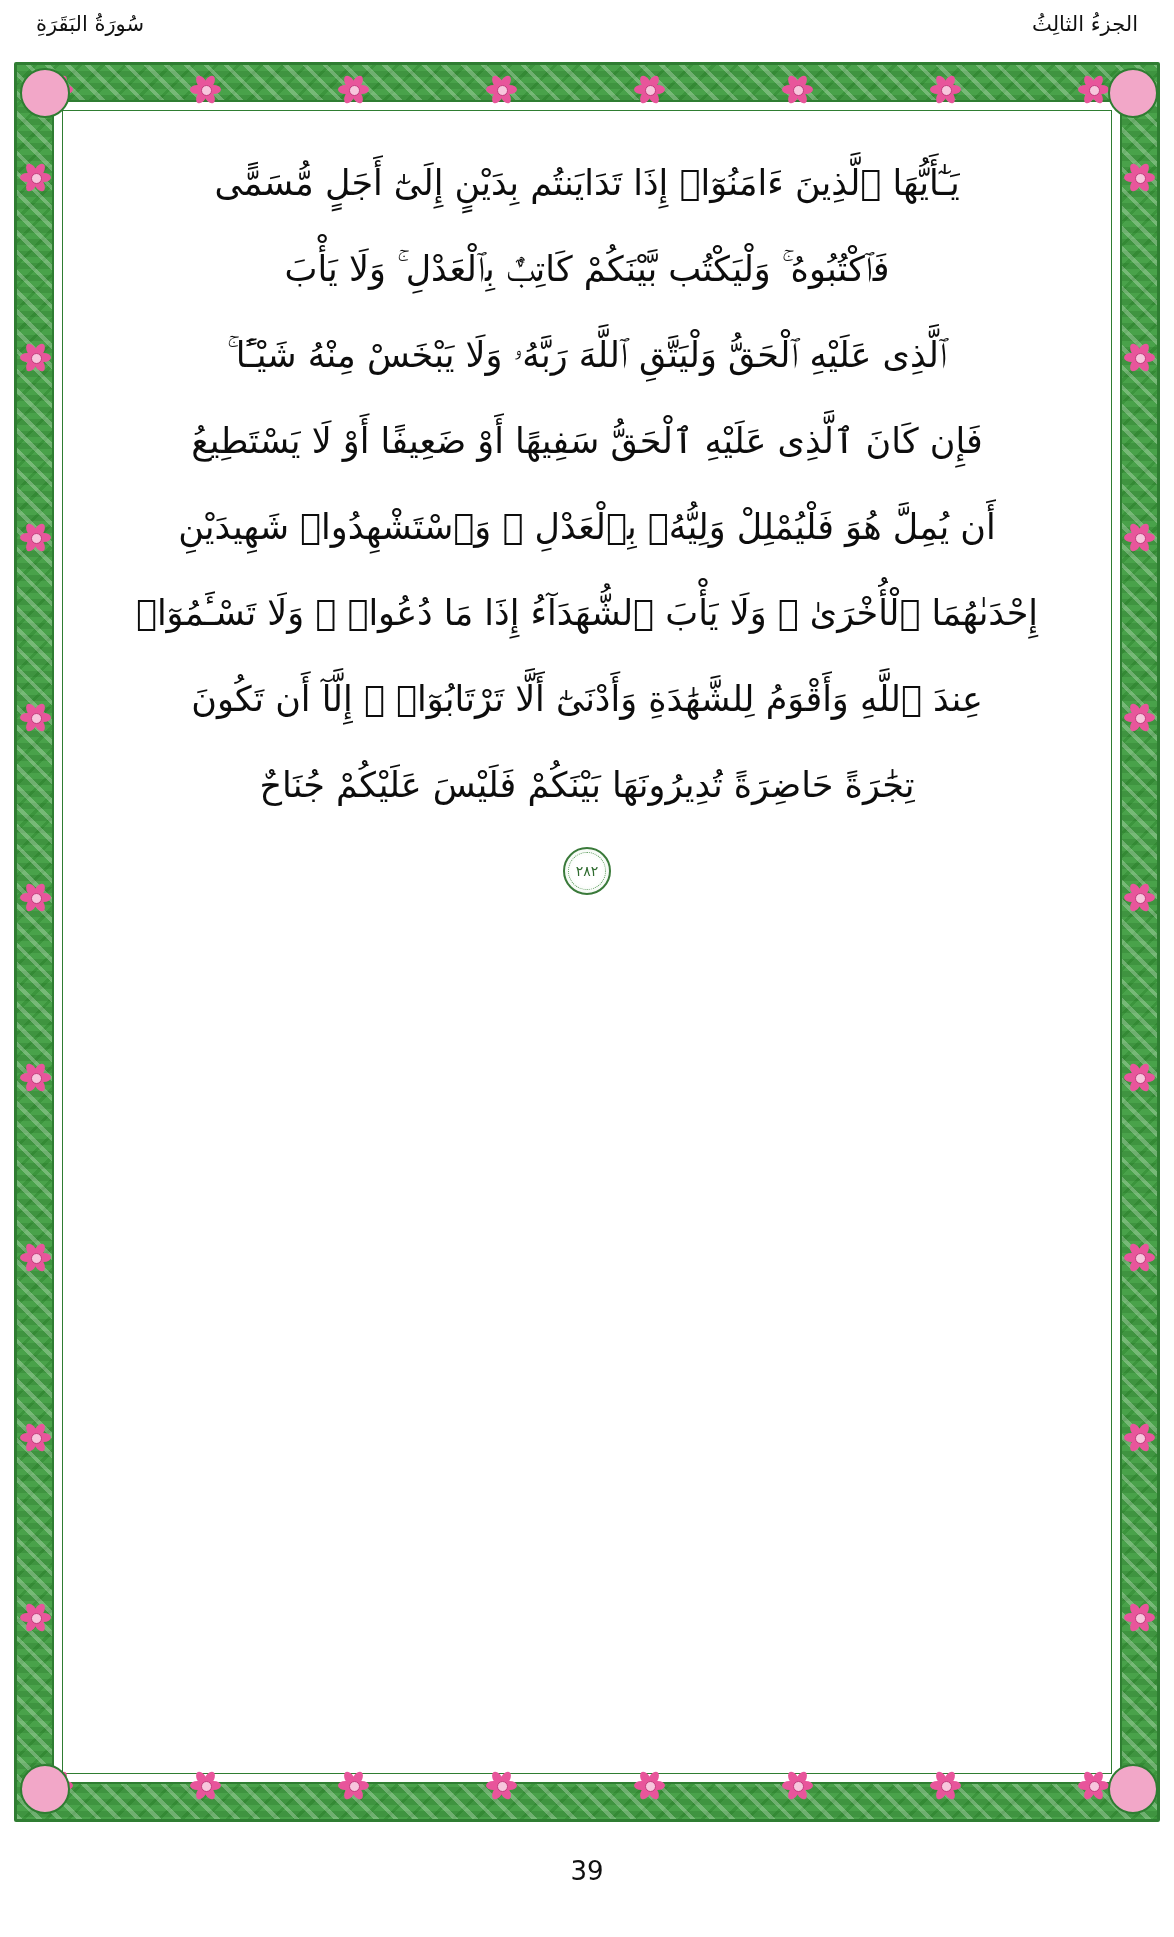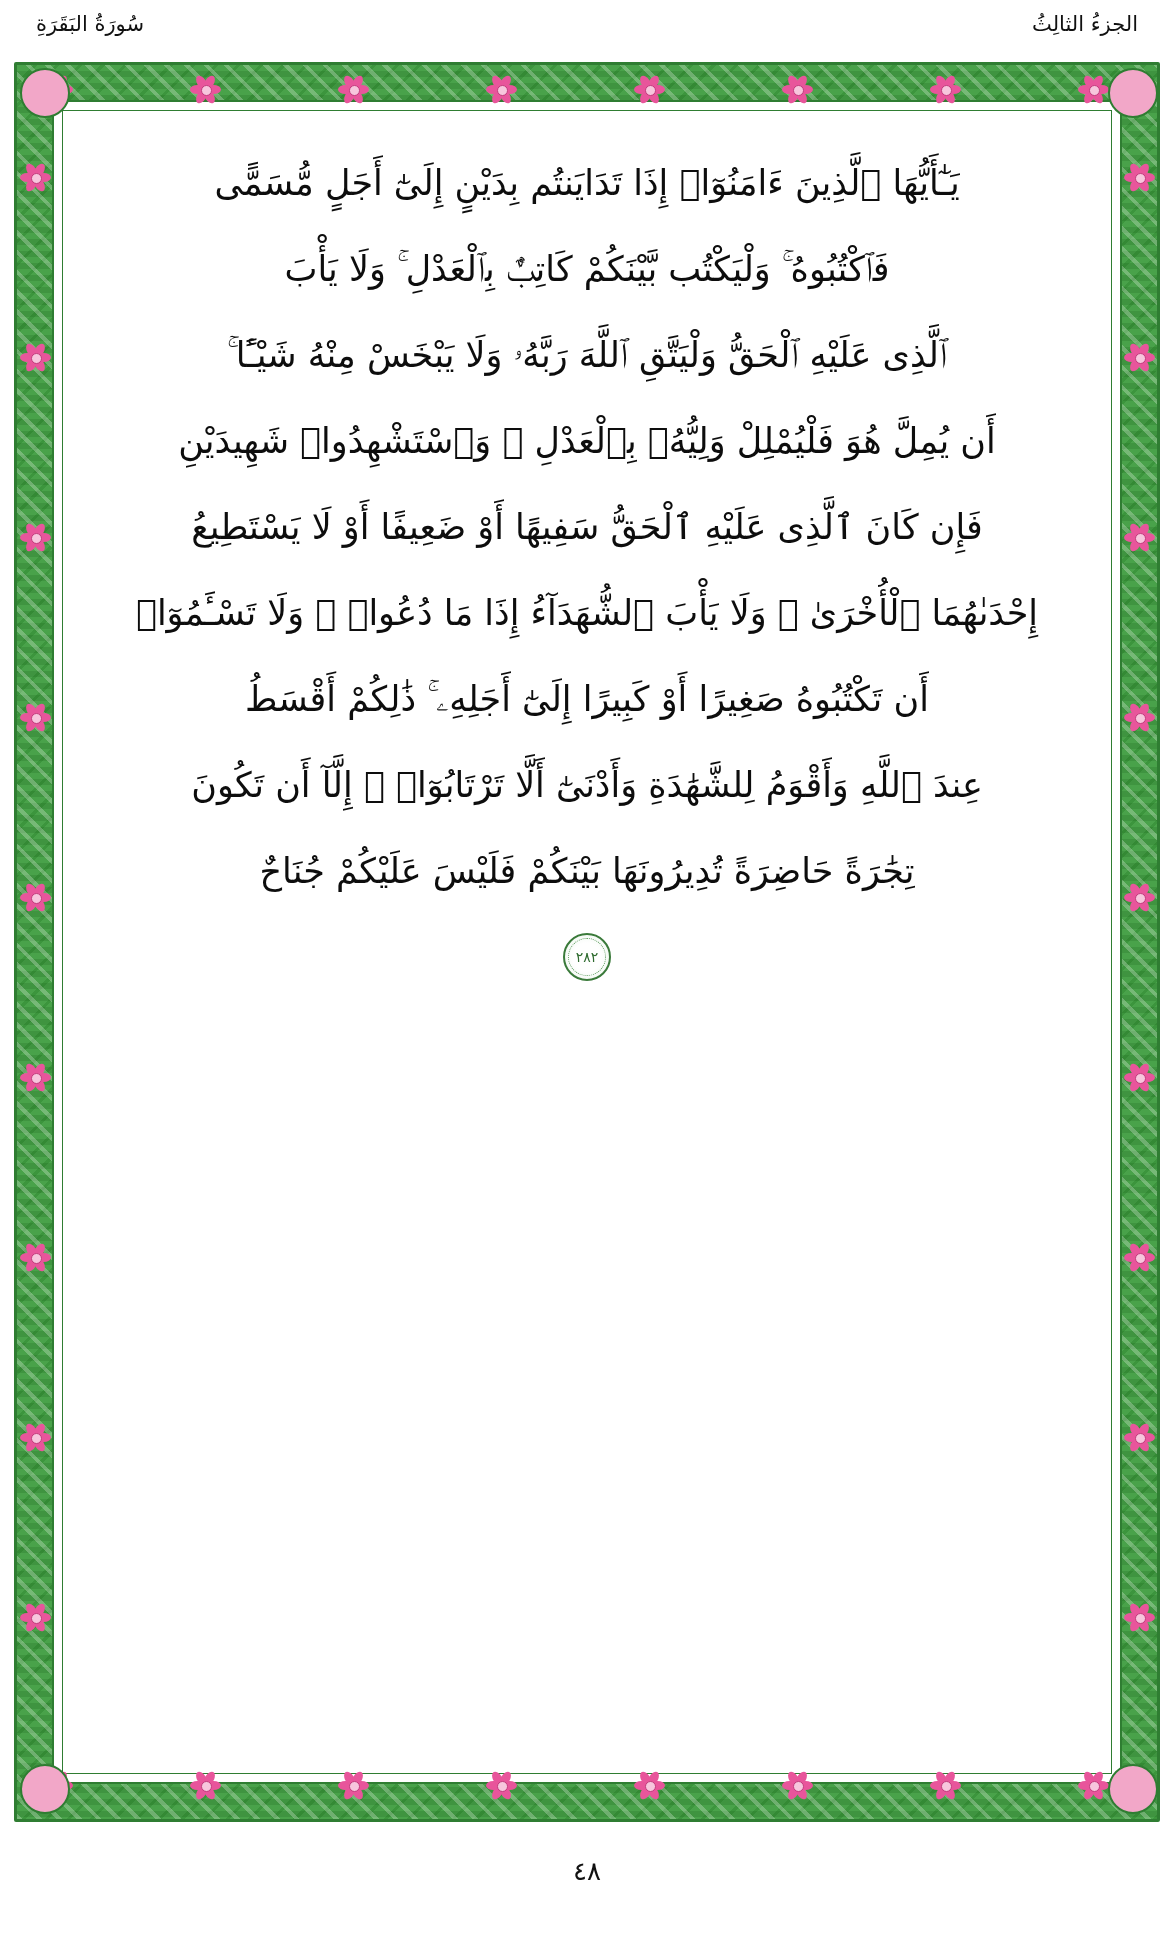--- a/index.html
+++ b/index.html
@@ -514,24 +514,23 @@
     <div class="corner-medallion" style="left: 20px; top: 68px;"></div>
     <div class="corner-medallion" style="left: 1108px; top: 68px;"></div>
     <div class="corner-medallion" style="left: 20px; top: 1764px;"></div>
     <div class="corner-medallion" style="left: 1108px; top: 1764px;"></div>
   </div>
 
 <div class="text-block" id="text-block">
     <div class="aya-line">يَـٰٓأَيُّهَا ٱلَّذِينَ ءَامَنُوٓا۟ إِذَا تَدَايَنتُم بِدَيْنٍ إِلَىٰٓ أَجَلٍ مُّسَمًّى</div>
     <div class="aya-line">فَٱكْتُبُوهُ ۚ وَلْيَكْتُب بَّيْنَكُمْ كَاتِبٌۢ بِٱلْعَدْلِ ۚ وَلَا يَأْبَ</div>
     <div class="aya-line">ٱلَّذِى عَلَيْهِ ٱلْحَقُّ وَلْيَتَّقِ ٱللَّهَ رَبَّهُۥ وَلَا يَبْخَسْ مِنْهُ شَيْـًٔا ۚ</div>
+    <div class="aya-line">فَإِن كَانَ ٱلَّذِى عَلَيْهِ ٱلْحَقُّ سَفِيهًا أَوْ ضَعِيفًا أَوْ لَا يَسْتَطِيعُ</div>
     <div class="aya-line">أَن يُمِلَّ هُوَ فَلْيُمْلِلْ وَلِيُّهُۥ بِٱلْعَدْلِ ۚ وَٱسْتَشْهِدُوا۟ شَهِيدَيْنِ</div>
-    <div class="aya-line">فَإِن كَانَ ٱلَّذِى عَلَيْهِ ٱلْحَقُّ سَفِيهًا أَوْ ضَعِيفًا أَوْ لَا يَسْتَطِيعُ</div>
     <div class="aya-line">إِحْدَىٰهُمَا ٱلْأُخْرَىٰ ۚ وَلَا يَأْبَ ٱلشُّهَدَآءُ إِذَا مَا دُعُوا۟ ۚ وَلَا تَسْـَٔمُوٓا۟</div>
-    <div class="aya-line">أَن تَكْتُبُوهُ صَغِيرًا أَوْ كَبِيرًا إِلَىٰٓ أَجَلِهِۦ ۚ ذَٰلِكُمْ أَقْسَطُ</div>
     <div class="aya-line">عِندَ ٱللَّهِ وَأَقْوَمُ لِلشَّهَٰدَةِ وَأَدْنَىٰٓ أَلَّا تَرْتَابُوٓا۟ ۖ إِلَّآ أَن تَكُونَ</div>
     <div class="aya-line">تِجَٰرَةً حَاضِرَةً تُدِيرُونَهَا بَيْنَكُمْ فَلَيْسَ عَلَيْكُمْ جُنَاحٌ</div>
     <div class="aya-line last">
       <span class="aya-marker">٢٨٢</span>
     </div>
   </div>
 
-<div class="page-number">٤٨</div>
+<div class="page-number">39</div>
 
 </body></html>

